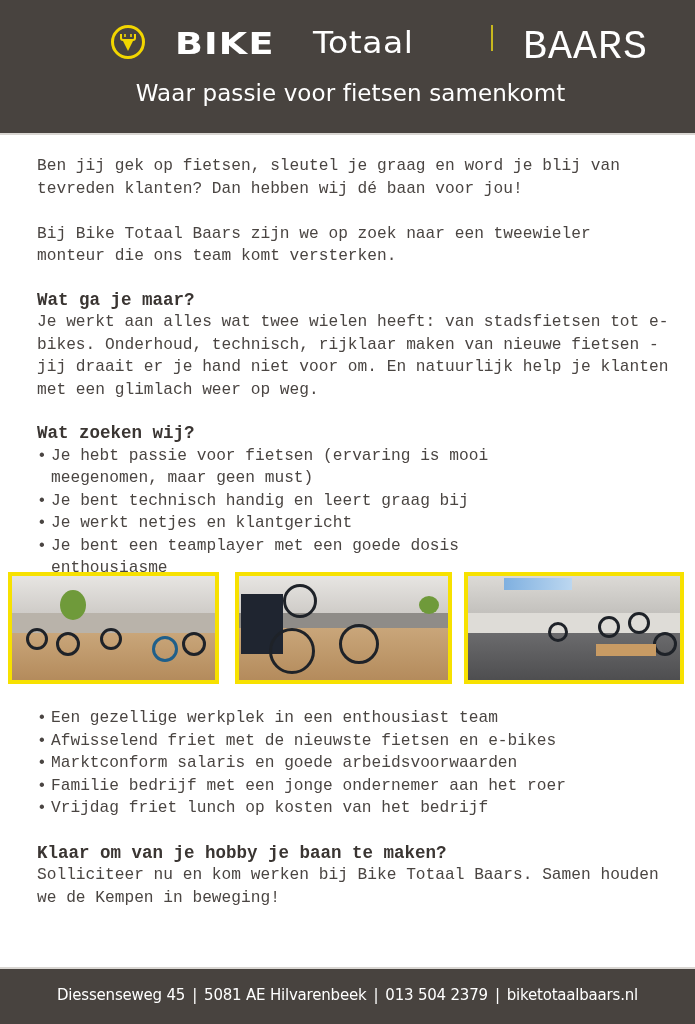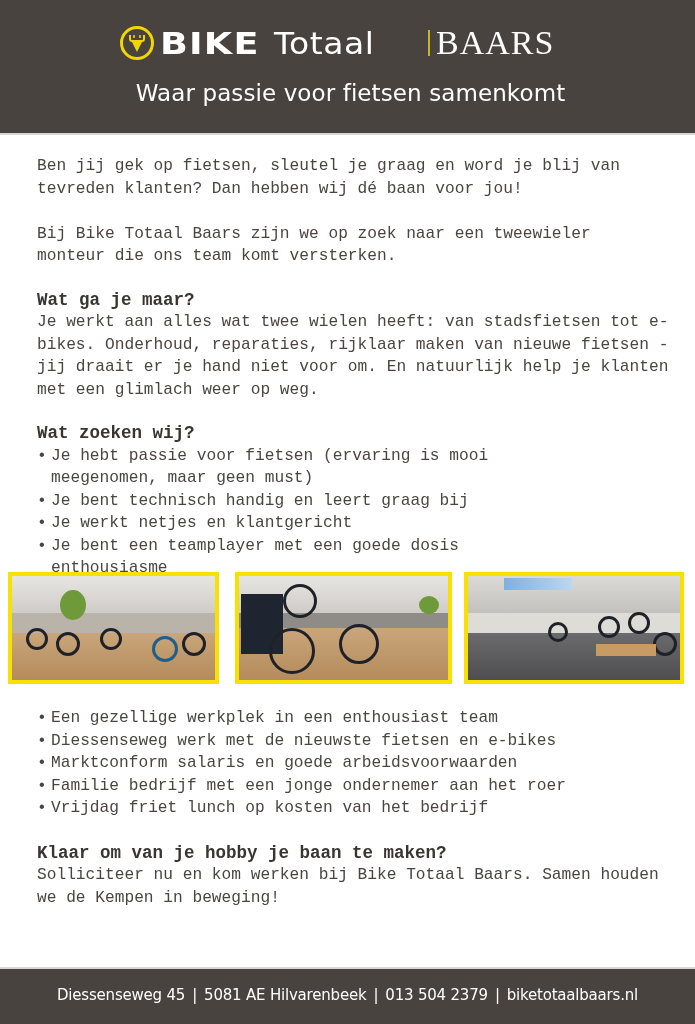--- a/index.html
+++ b/index.html
@@ -1,27 +1,27 @@
 <!DOCTYPE html>
 <html><head>
 <meta charset="utf-8">
 <style>
   * { margin: 0; padding: 0; box-sizing: border-box; }
   html, body { width: 695px; height: 1024px; background: #ffffff; overflow: hidden; }
   body { position: relative; font-family: "DejaVu Sans", sans-serif; color: #3f3a37; }
 
   .header { position: absolute; left: 0; top: 0; width: 695px; height: 133px; background: #48433f; }
   .header-rule { position: absolute; left: 0; top: 133px; width: 695px; height: 2px; background: #d9d6d2; }
-  .logo { position: absolute; left: 120px; top: 25px; height: 36px; display: flex; align-items: center; }
+  .logo { position: absolute; left: 111px; top: 25px; height: 36px; display: flex; align-items: flex-start; gap: 24px; }
   .logo-badge { width: 34px; height: 34px; border: 3px solid #f2d600; border-radius: 50%; position: relative; margin-right: 6px; }
   .logo-badge svg { position: absolute; left: 3px; top: 3px; }
   .logo-bike { font-family: "DejaVu Sans", sans-serif; font-weight: bold; color: #ffffff; font-size: 31px; letter-spacing: 1px; transform: scaleX(1.18); transform-origin: left center; display: inline-block; width: 110px; }
   .logo-totaal { font-family: "DejaVu Sans", sans-serif; color: #ffffff; font-size: 30px; margin-left: 4px; letter-spacing: 0.5px; transform: scaleX(1.1); transform-origin: left center; display: inline-block; width: 148px; }
   .logo-sep { width: 2px; height: 26px; background: #c8b81e; margin: 0 6px 0 6px; }
-  .logo-baars { font-family: Liberation Serif, serif; color: #ffffff; font-size: 34px; letter-spacing: 1px; }
+  .logo-baars { font-family: Liberation Mono, monospace; color: #ffffff; font-size: 40px; letter-spacing: 1px; }
 
   .tagline { position: absolute; left: 0; top: 80px; width: 695px; text-align: center; color: #ffffff; font-family: "DejaVu Sans", sans-serif; font-size: 23px; font-weight: normal; letter-spacing: 0.1px; transform: translateX(3px); }
 
   .content { position: absolute; left: 37px; top: 155px; width: 640px; font-size: 16.2px; line-height: 22.5px; color: #4a4542; font-family: Liberation Mono, monospace; }
   .p { margin: 0; }
   .gap { height: 22.5px; }
   .h { font-weight: bold; font-size: 17.5px; color: #3a3532; line-height: 22.5px; }
   .list { list-style: none; }
   .list li { padding-left: 14px; position: relative; }
   .list li::before { content: "•"; position: absolute; left: 0; top: 0; }
@@ -64,21 +64,21 @@
 </div>
 <div class="header-rule"></div>
 
 <div class="content">
   <p class="p">Ben jij gek op fietsen, sleutel je graag en word je blij van tevreden klanten? Dan hebben wij dé baan voor jou!</p>
   <div class="gap"></div>
   <p class="p" style="width:610px">Bij Bike Totaal Baars zijn we op zoek naar een tweewieler monteur die ons team komt versterken.</p>
   <div class="gap" style="height:21px"></div>
 
   <div class="h">Wat ga je maar?</div>
-  <p class="p" style="width:636px">Je werkt aan alles wat twee wielen heeft: van stadsfietsen tot e-bikes. Onderhoud, reparaties, rijklaar maken van nieuwe fietsen - jij draait er je hand niet voor om. En natuurlijk help je klanten met een glimlach weer op weg.</p>
+  <p class="p" style="width:636px">Je werkt aan alles wat twee wielen heeft: van stadsfietsen tot e-bikes. Onderhoud, technisch, rijklaar maken van nieuwe fietsen - jij draait er je hand niet voor om. En natuurlijk help je klanten met een glimlach weer op weg.</p>
   <div class="gap" style="height:21px"></div>
 
   <div class="h">Wat zoeken wij?</div>
   <ul class="list" style="width:540px">
     <li>Je hebt passie voor fietsen (ervaring is mooi meegenomen, maar geen must)</li>
     <li>Je bent technisch handig en leert graag bij</li>
     <li>Je werkt netjes en klantgericht</li>
     <li>Je bent een teamplayer met een goede dosis enthousiasme</li>
   </ul>
 </div>
@@ -120,21 +120,21 @@
       <div class="bike" style="left:160px; top:36px; width:22px; height:22px;"></div>
       <div class="bike" style="left:185px; top:56px; width:24px; height:24px;"></div>
       <div style="position:absolute; left:128px; top:68px; width:60px; height:12px; background:#c89b64;"></div>
     </div>
   </div>
 </div>
 
 <div class="content" style="top:707px;">
   <ul class="list">
     <li>Een gezellige werkplek in een enthousiast team</li>
-    <li>Diessenseweg werk met de nieuwste fietsen en e-bikes</li>
+    <li>Afwisselend friet met de nieuwste fietsen en e-bikes</li>
     <li>Marktconform salaris en goede arbeidsvoorwaarden</li>
     <li>Familie bedrijf met een jonge ondernemer aan het roer</li>
     <li>Vrijdag friet lunch op kosten van het bedrijf</li>
   </ul>
   <div class="gap" style="height:22px"></div>
   <div class="h">Klaar om van je hobby je baan te maken?</div>
   <p class="p" style="width:640px">Solliciteer nu en kom werken bij Bike Totaal Baars. Samen houden we de Kempen in beweging!</p>
 </div>
 
 <div class="footer-rule"></div>

